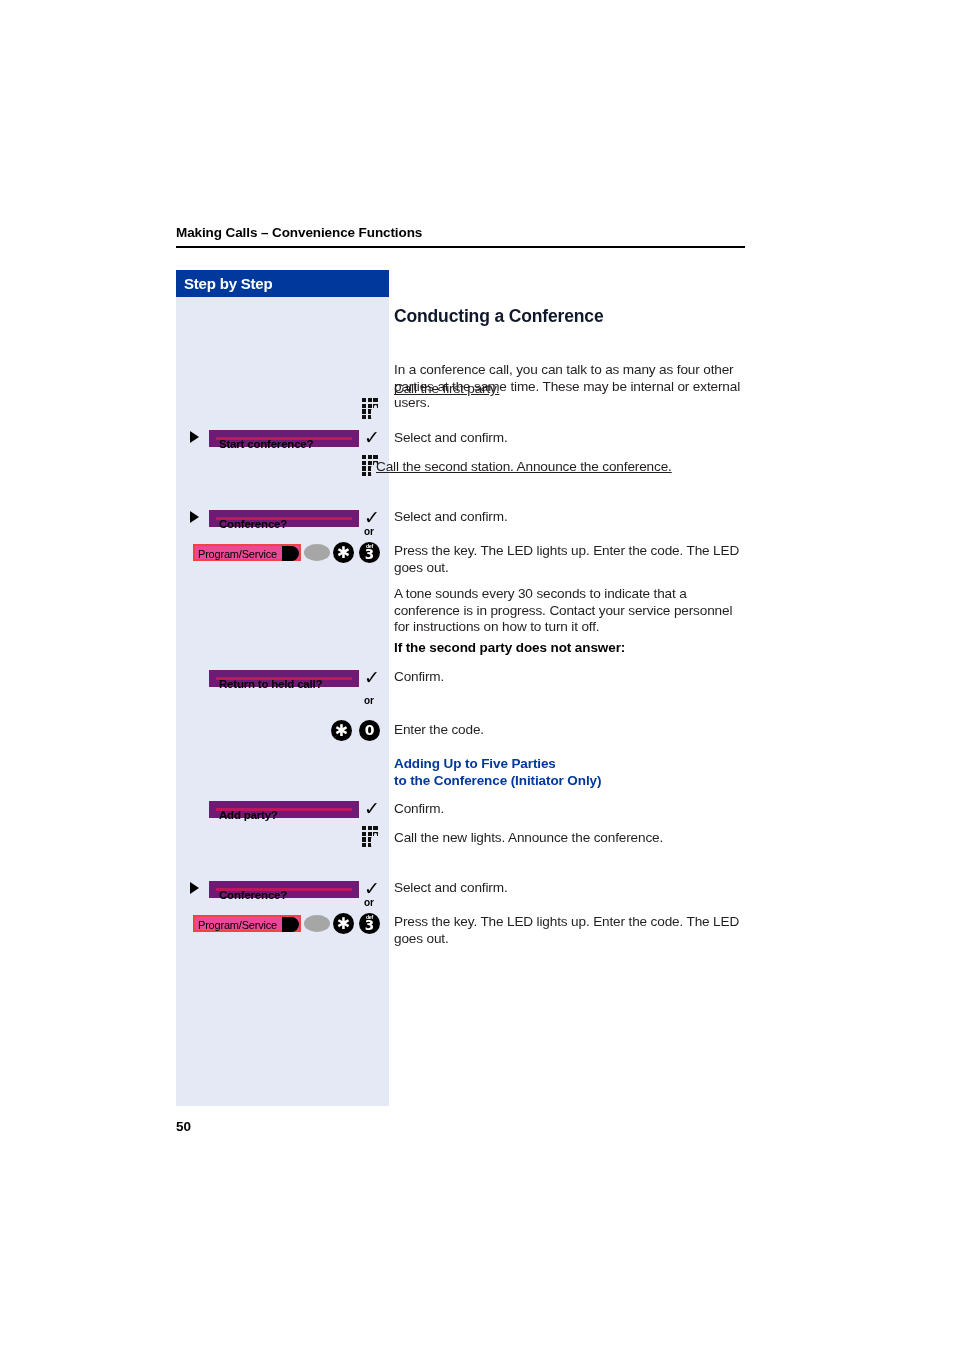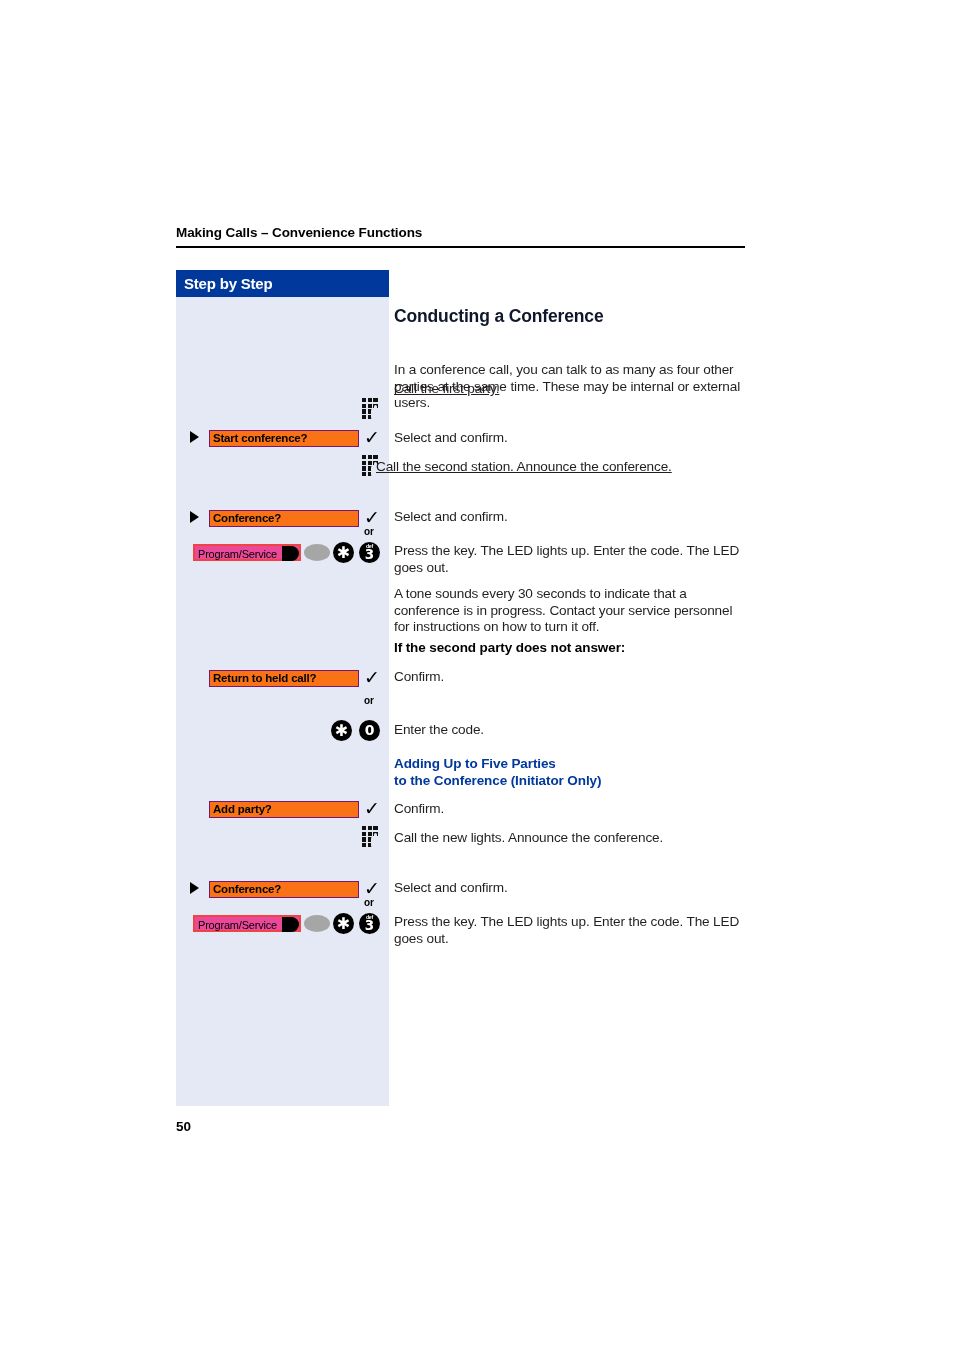--- a/index.html
+++ b/index.html
@@ -100,22 +100,22 @@
     width: 0;
     height: 0;
     border-left: 9px solid #000000;
     border-top: 6.5px solid transparent;
     border-bottom: 6.5px solid transparent;
   }
 
   .softkey {
     position: absolute;
     height: 17px;
-    background: #f97316;
-    border: 1px solid #701a75;
+    background: #be185d;
+    border: 7px solid #701a75;
     box-sizing: border-box;
   }
   .softkey span {
     position: absolute;
     left: 3px;
     top: 1px;
     font-size: 11.5px;
     font-weight: bold;
     color: #000000;
     letter-spacing: -0.2px;

